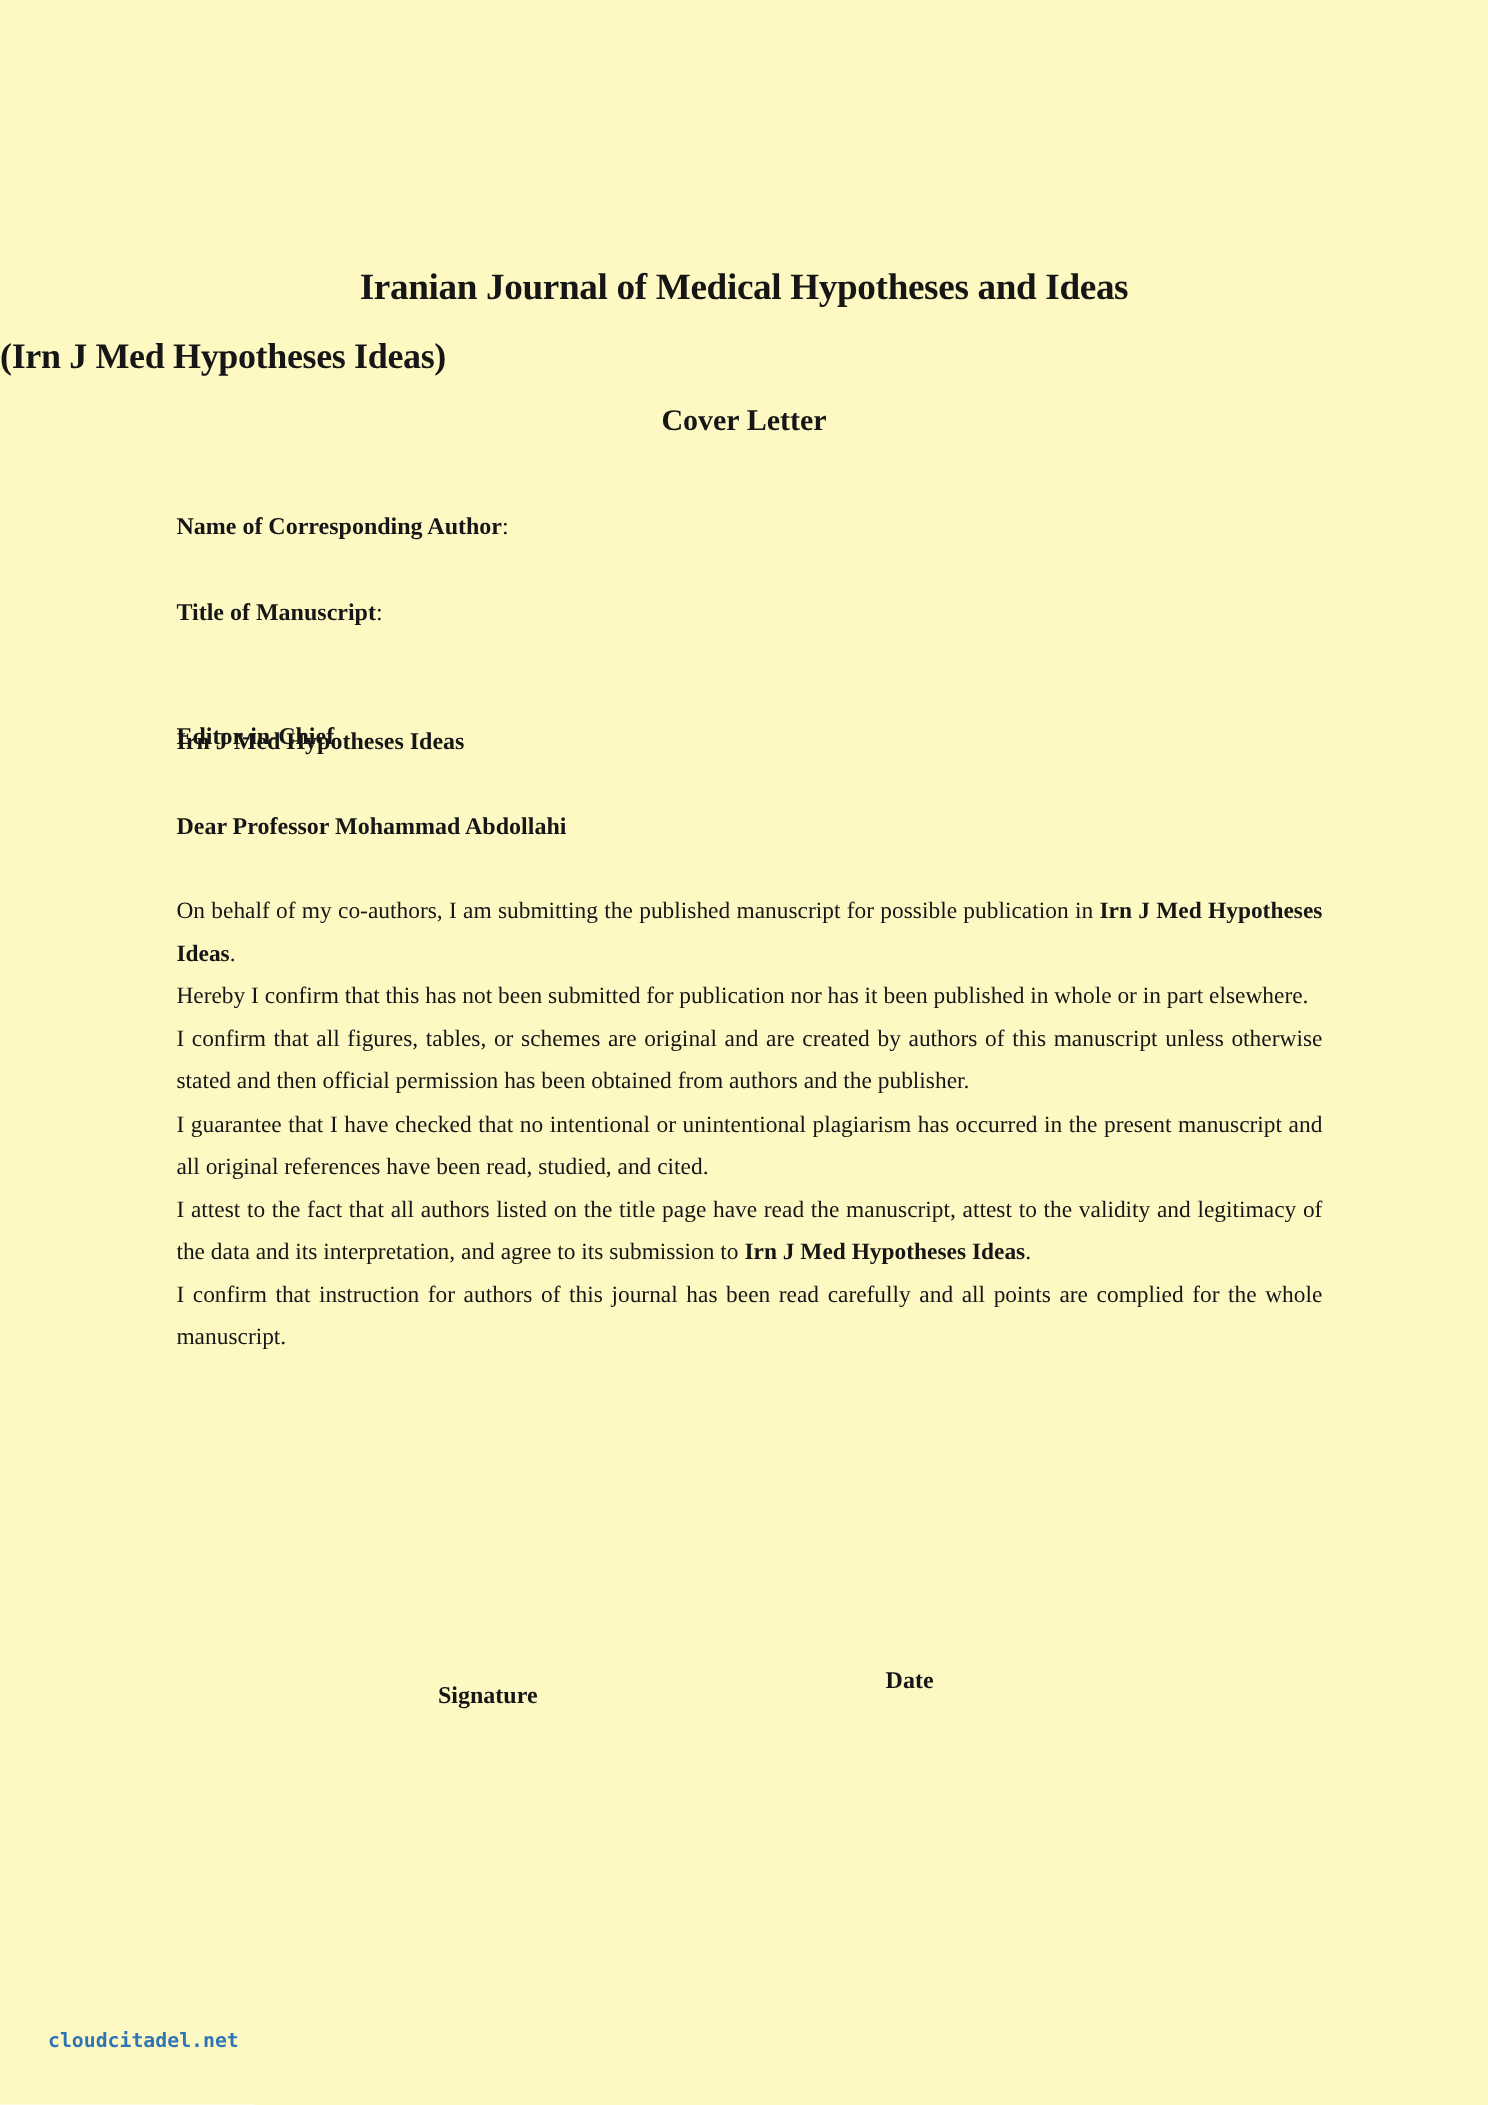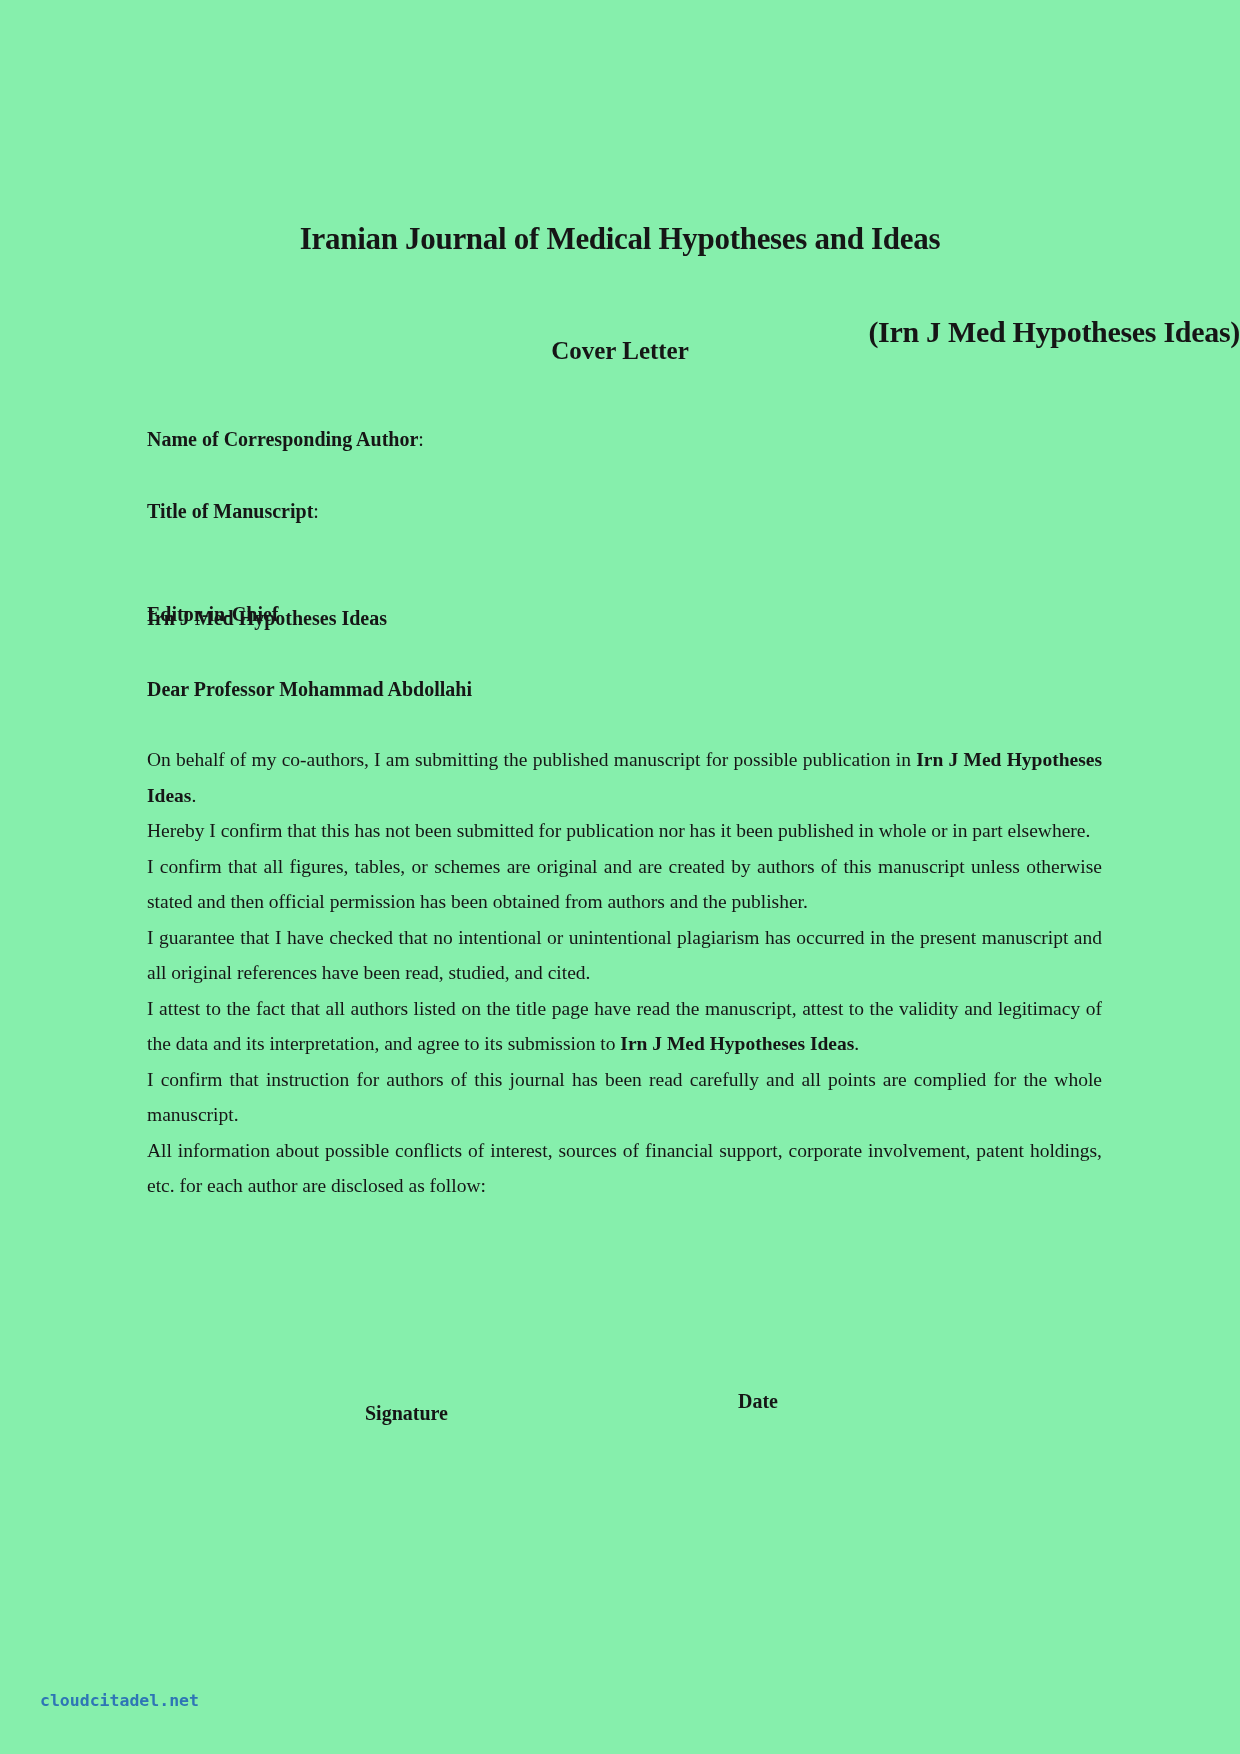--- a/index.html
+++ b/index.html
@@ -4,46 +4,45 @@
 <style>
   html, body {
     margin: 0;
     padding: 0;
     background: #ffffff;
   }
   .page {
     position: relative;
     width: 1240px;
     height: 1754px;
-    background: #86efac;
+    background: #fef9c3;
     font-family: "Liberation Serif", serif;
     color: #161616;
     overflow: hidden;
   }
   
   .title-line1 {
     position: absolute;
     top: 221px;
     left: 0;
     width: 100%;
     text-align: center;
     font-size: 31px;
     font-weight: bold;
     letter-spacing: -0.3px;
   }
   .title-line2 {
     position: absolute;
     top: 281px;
     left: 0;
     width: 100%;
-    text-align: right;
+    text-align: left;
     font-size: 30px;
     font-weight: bold;
     letter-spacing: -0.3px;
-    margin-top: 34px;
   }
   .subtitle {
     position: absolute;
     top: 337px;
     left: 0;
     width: 100%;
     text-align: center;
     font-size: 25px;
     font-weight: bold;
   }
@@ -126,21 +125,20 @@
 
   <div class="hline h-salutation">Dear Professor Mohammad Abdollahi</div>
 
   <div class="body-block" id="body-paragraphs">
       <p><span>On behalf of my co-authors, I am submitting the published manuscript for possible publication in </span><span class="seg-bold">Irn J Med Hypotheses Ideas</span><span>.</span></p>
       <p><span>Hereby I confirm that this has not been submitted for publication nor has it been published in whole or in part elsewhere.</span></p>
       <p><span>I confirm that all figures, tables, or schemes are original and are created by authors of this manuscript unless otherwise stated and then official permission has been obtained from authors and the publisher.</span></p>
       <p><span>I guarantee that I have checked that no intentional or unintentional plagiarism has occurred in the present manuscript and all original references have been read, studied, and cited.</span></p>
       <p><span>I attest to the fact that all authors listed on the title page have read the manuscript, attest to the validity and legitimacy of the data and its interpretation, and agree to its submission to </span><span class="seg-bold">Irn J Med Hypotheses Ideas</span><span>.</span></p>
       <p><span>I confirm that instruction for authors of this journal has been read carefully and all points are complied for the whole manuscript.</span></p>
-      <p><span>All information about possible conflicts of interest, sources of financial support, corporate involvement, patent holdings, etc. for each author are disclosed as follow:</span></p>
     </div>
 
   <div class="sig-row">
     <span class="sig-label">Signature</span>
     <span class="date-label">Date</span>
   </div>
 
   <div class="footer-watermark" style="color: rgb(46, 117, 181);">cloudcitadel.net</div>
 
 </div>

